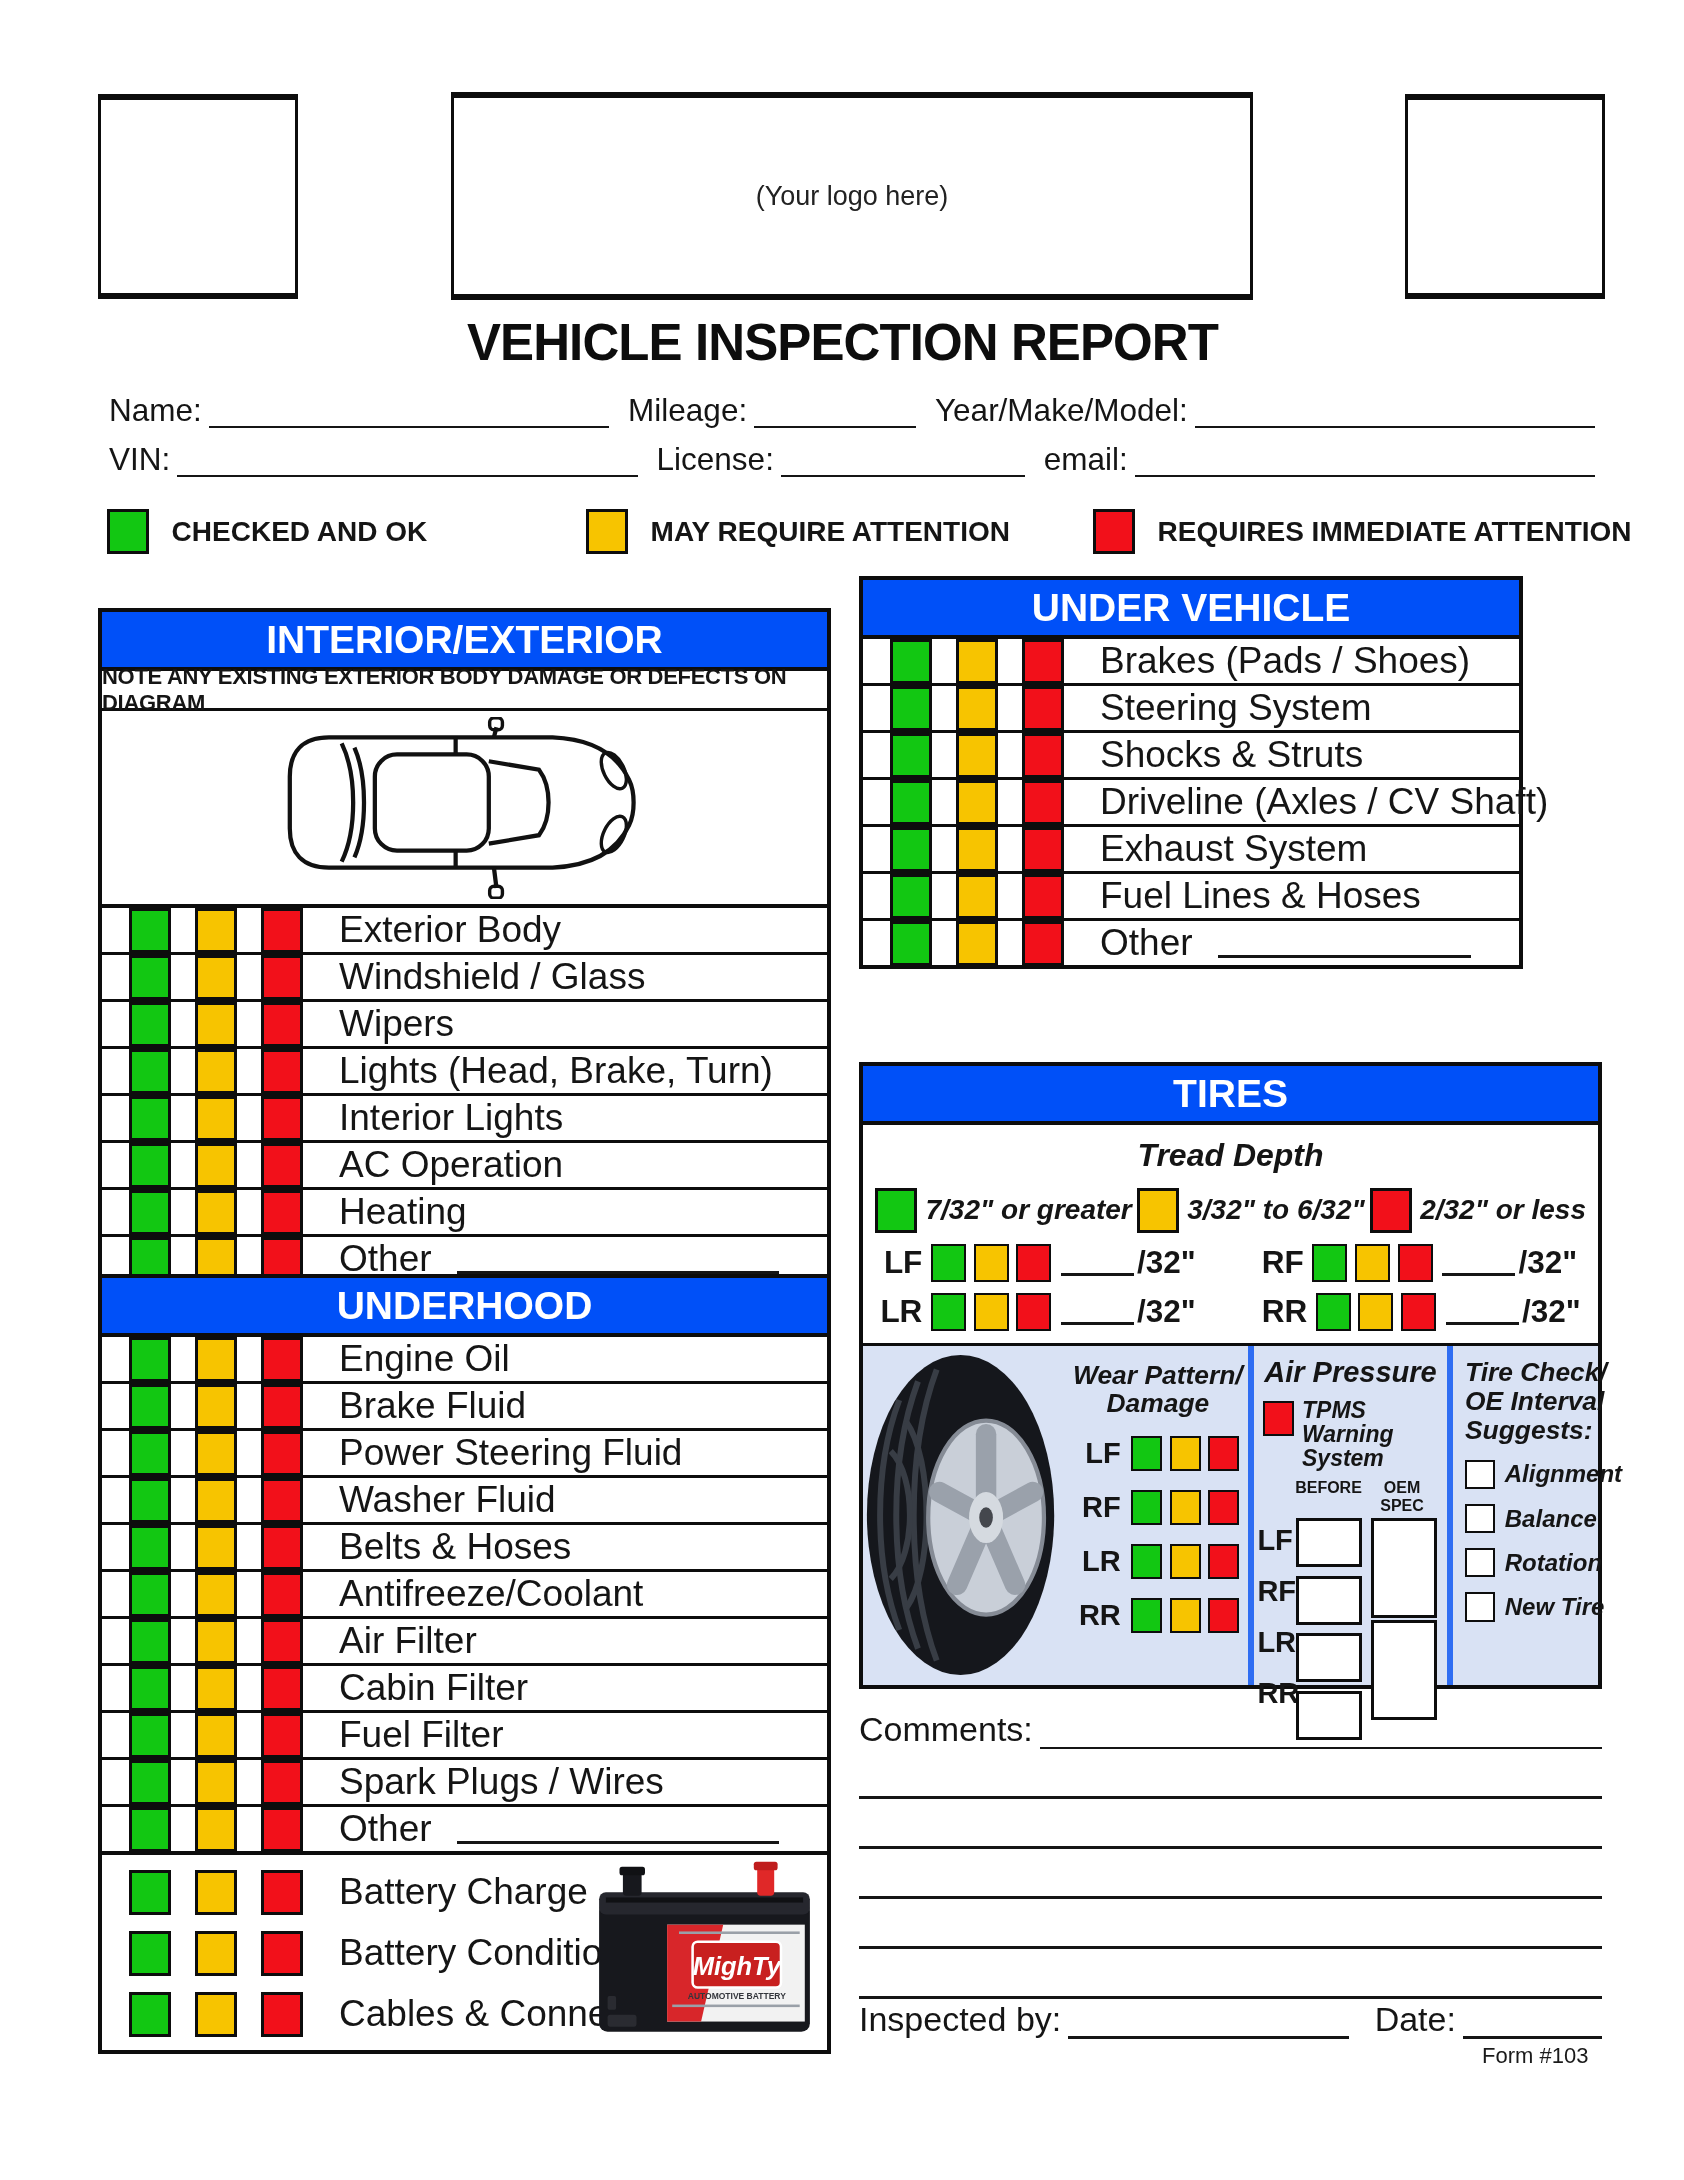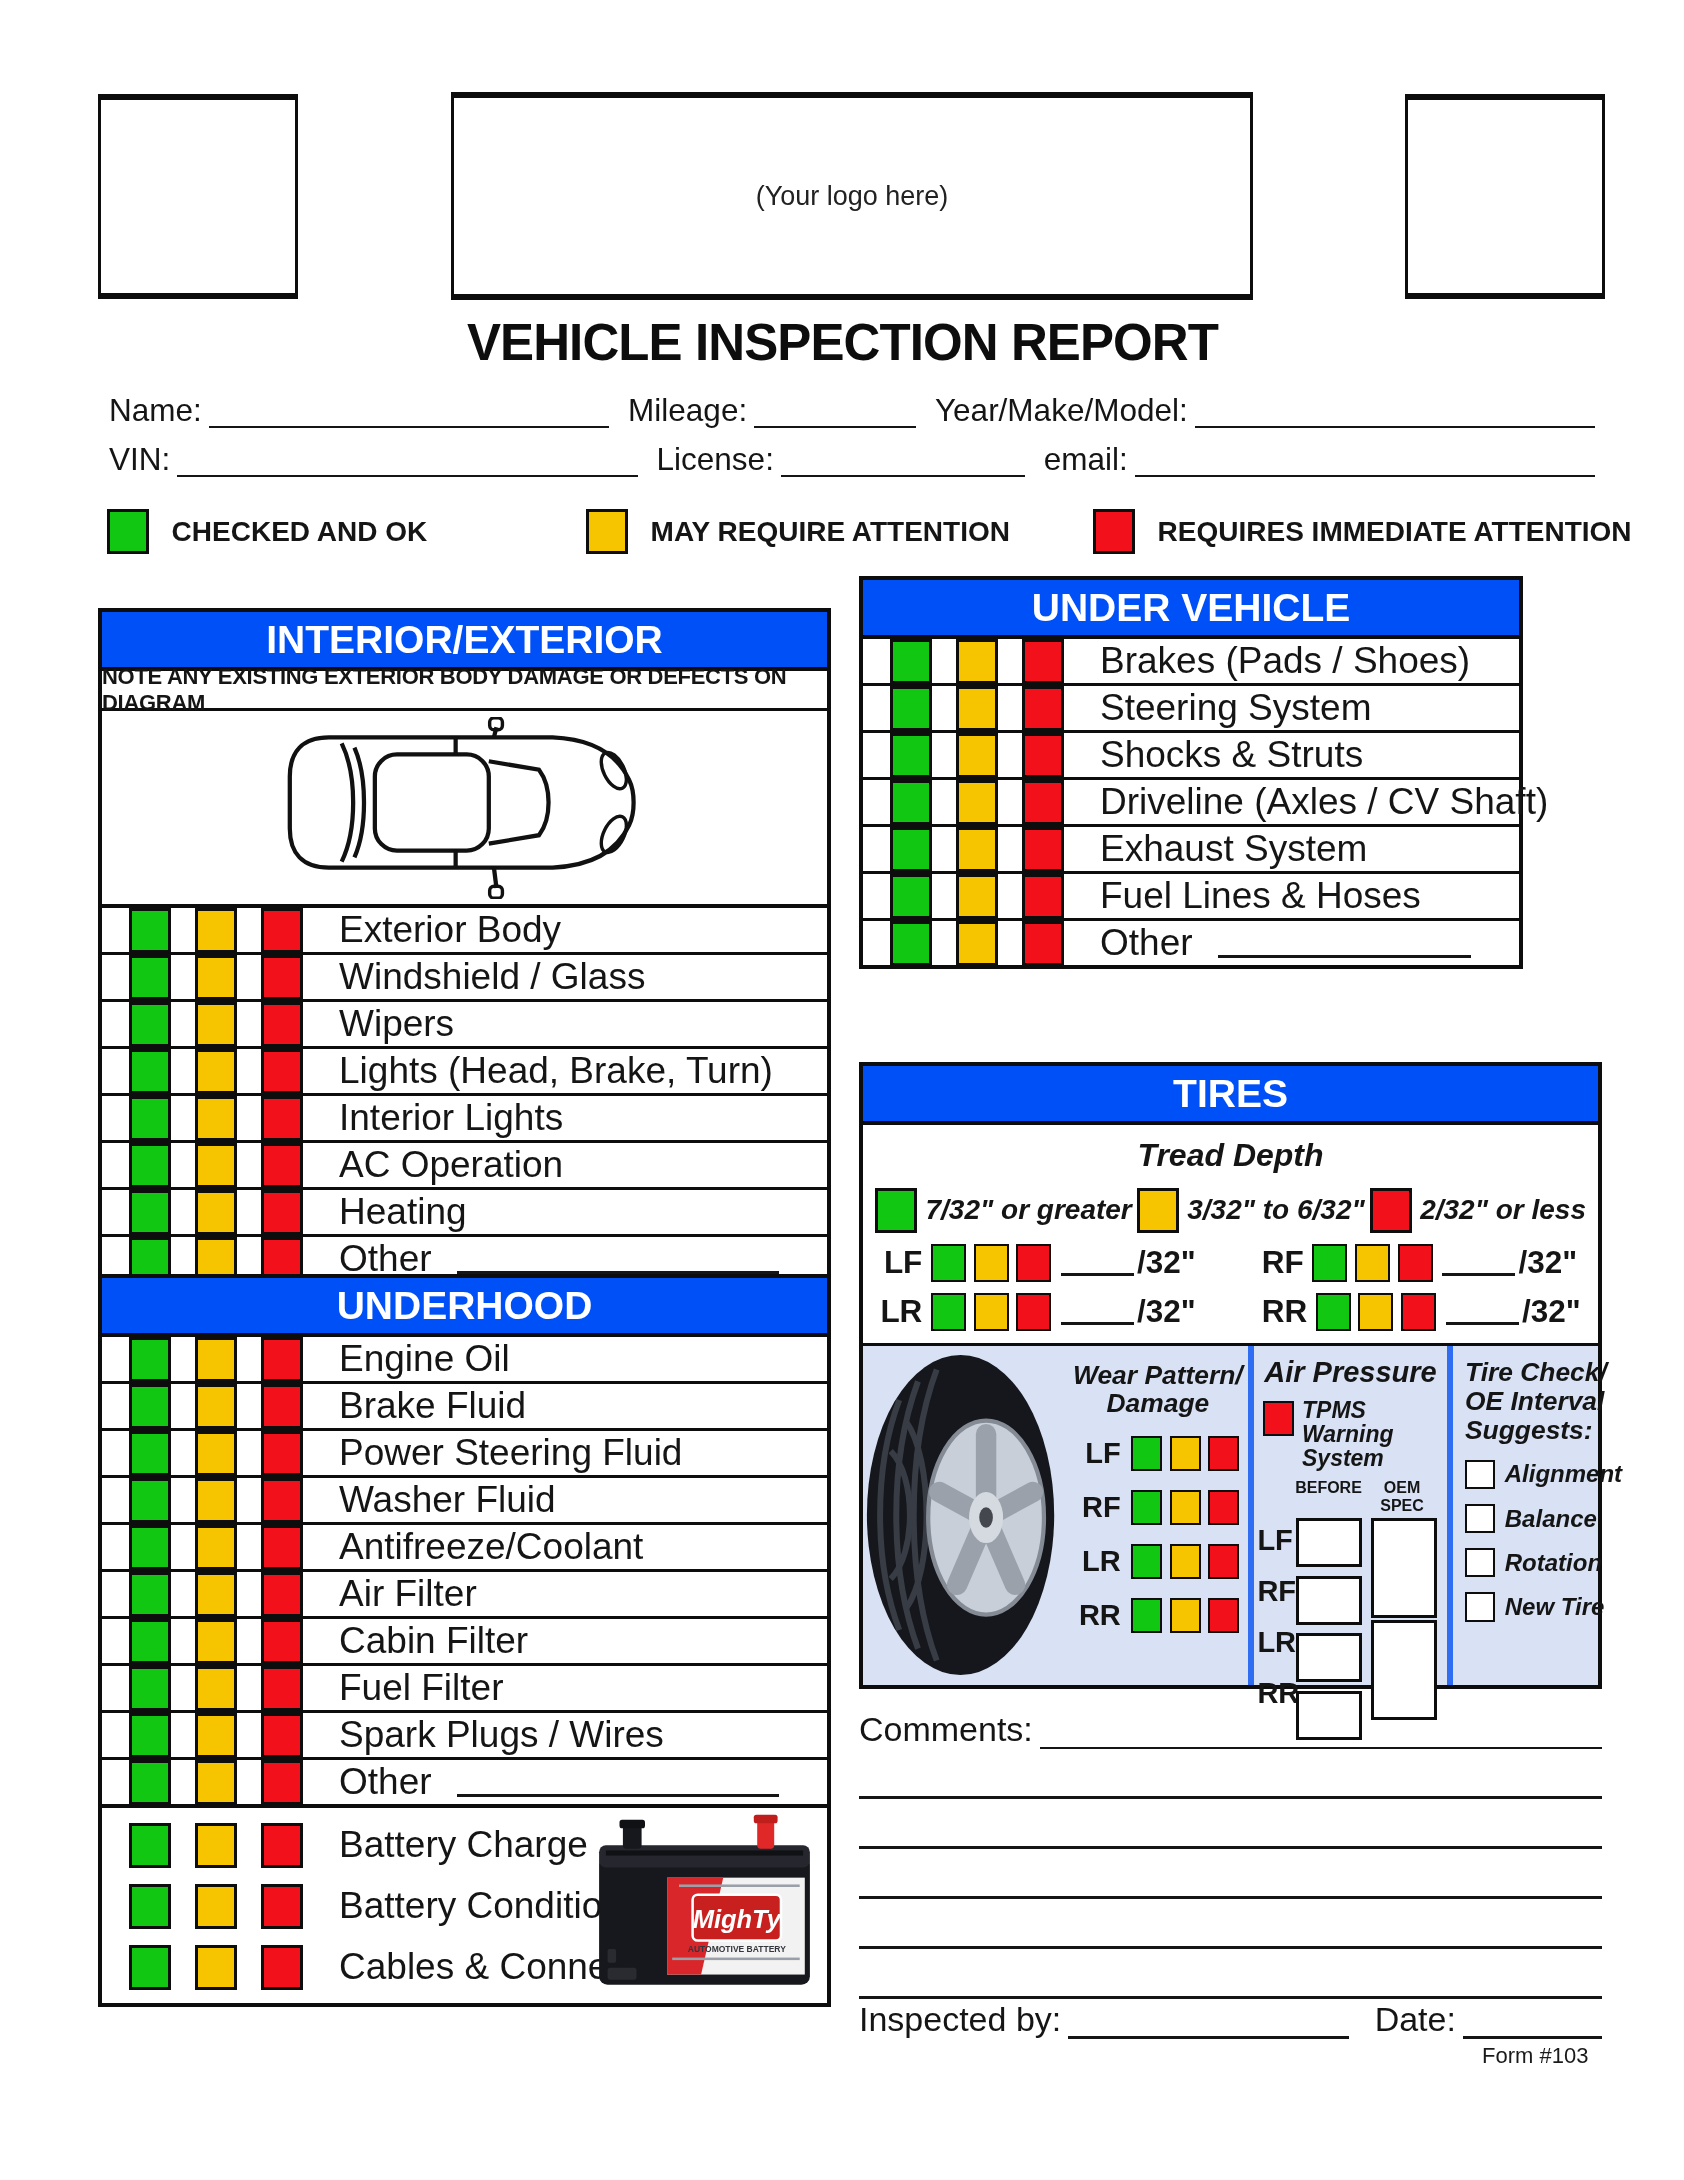--- a/index.html
+++ b/index.html
@@ -284,20 +284,27 @@
         </div>
 
         <div class="check-row">
           <span class="sq g"></span>
           <span class="sq y"></span>
           <span class="sq r"></span>
           <span class="row-label">Washer Fluid</span>
 
         </div>
 
+        <div class="check-row">
+          <span class="sq g"></span>
+          <span class="sq y"></span>
+          <span class="sq r"></span>
+          <span class="row-label">Belts &amp; Hoses</span>
+
+        </div>
 
         <div class="check-row">
           <span class="sq g"></span>
           <span class="sq y"></span>
           <span class="sq r"></span>
           <span class="row-label">Antifreeze/Coolant</span>
 
         </div>
 
         <div class="check-row">

